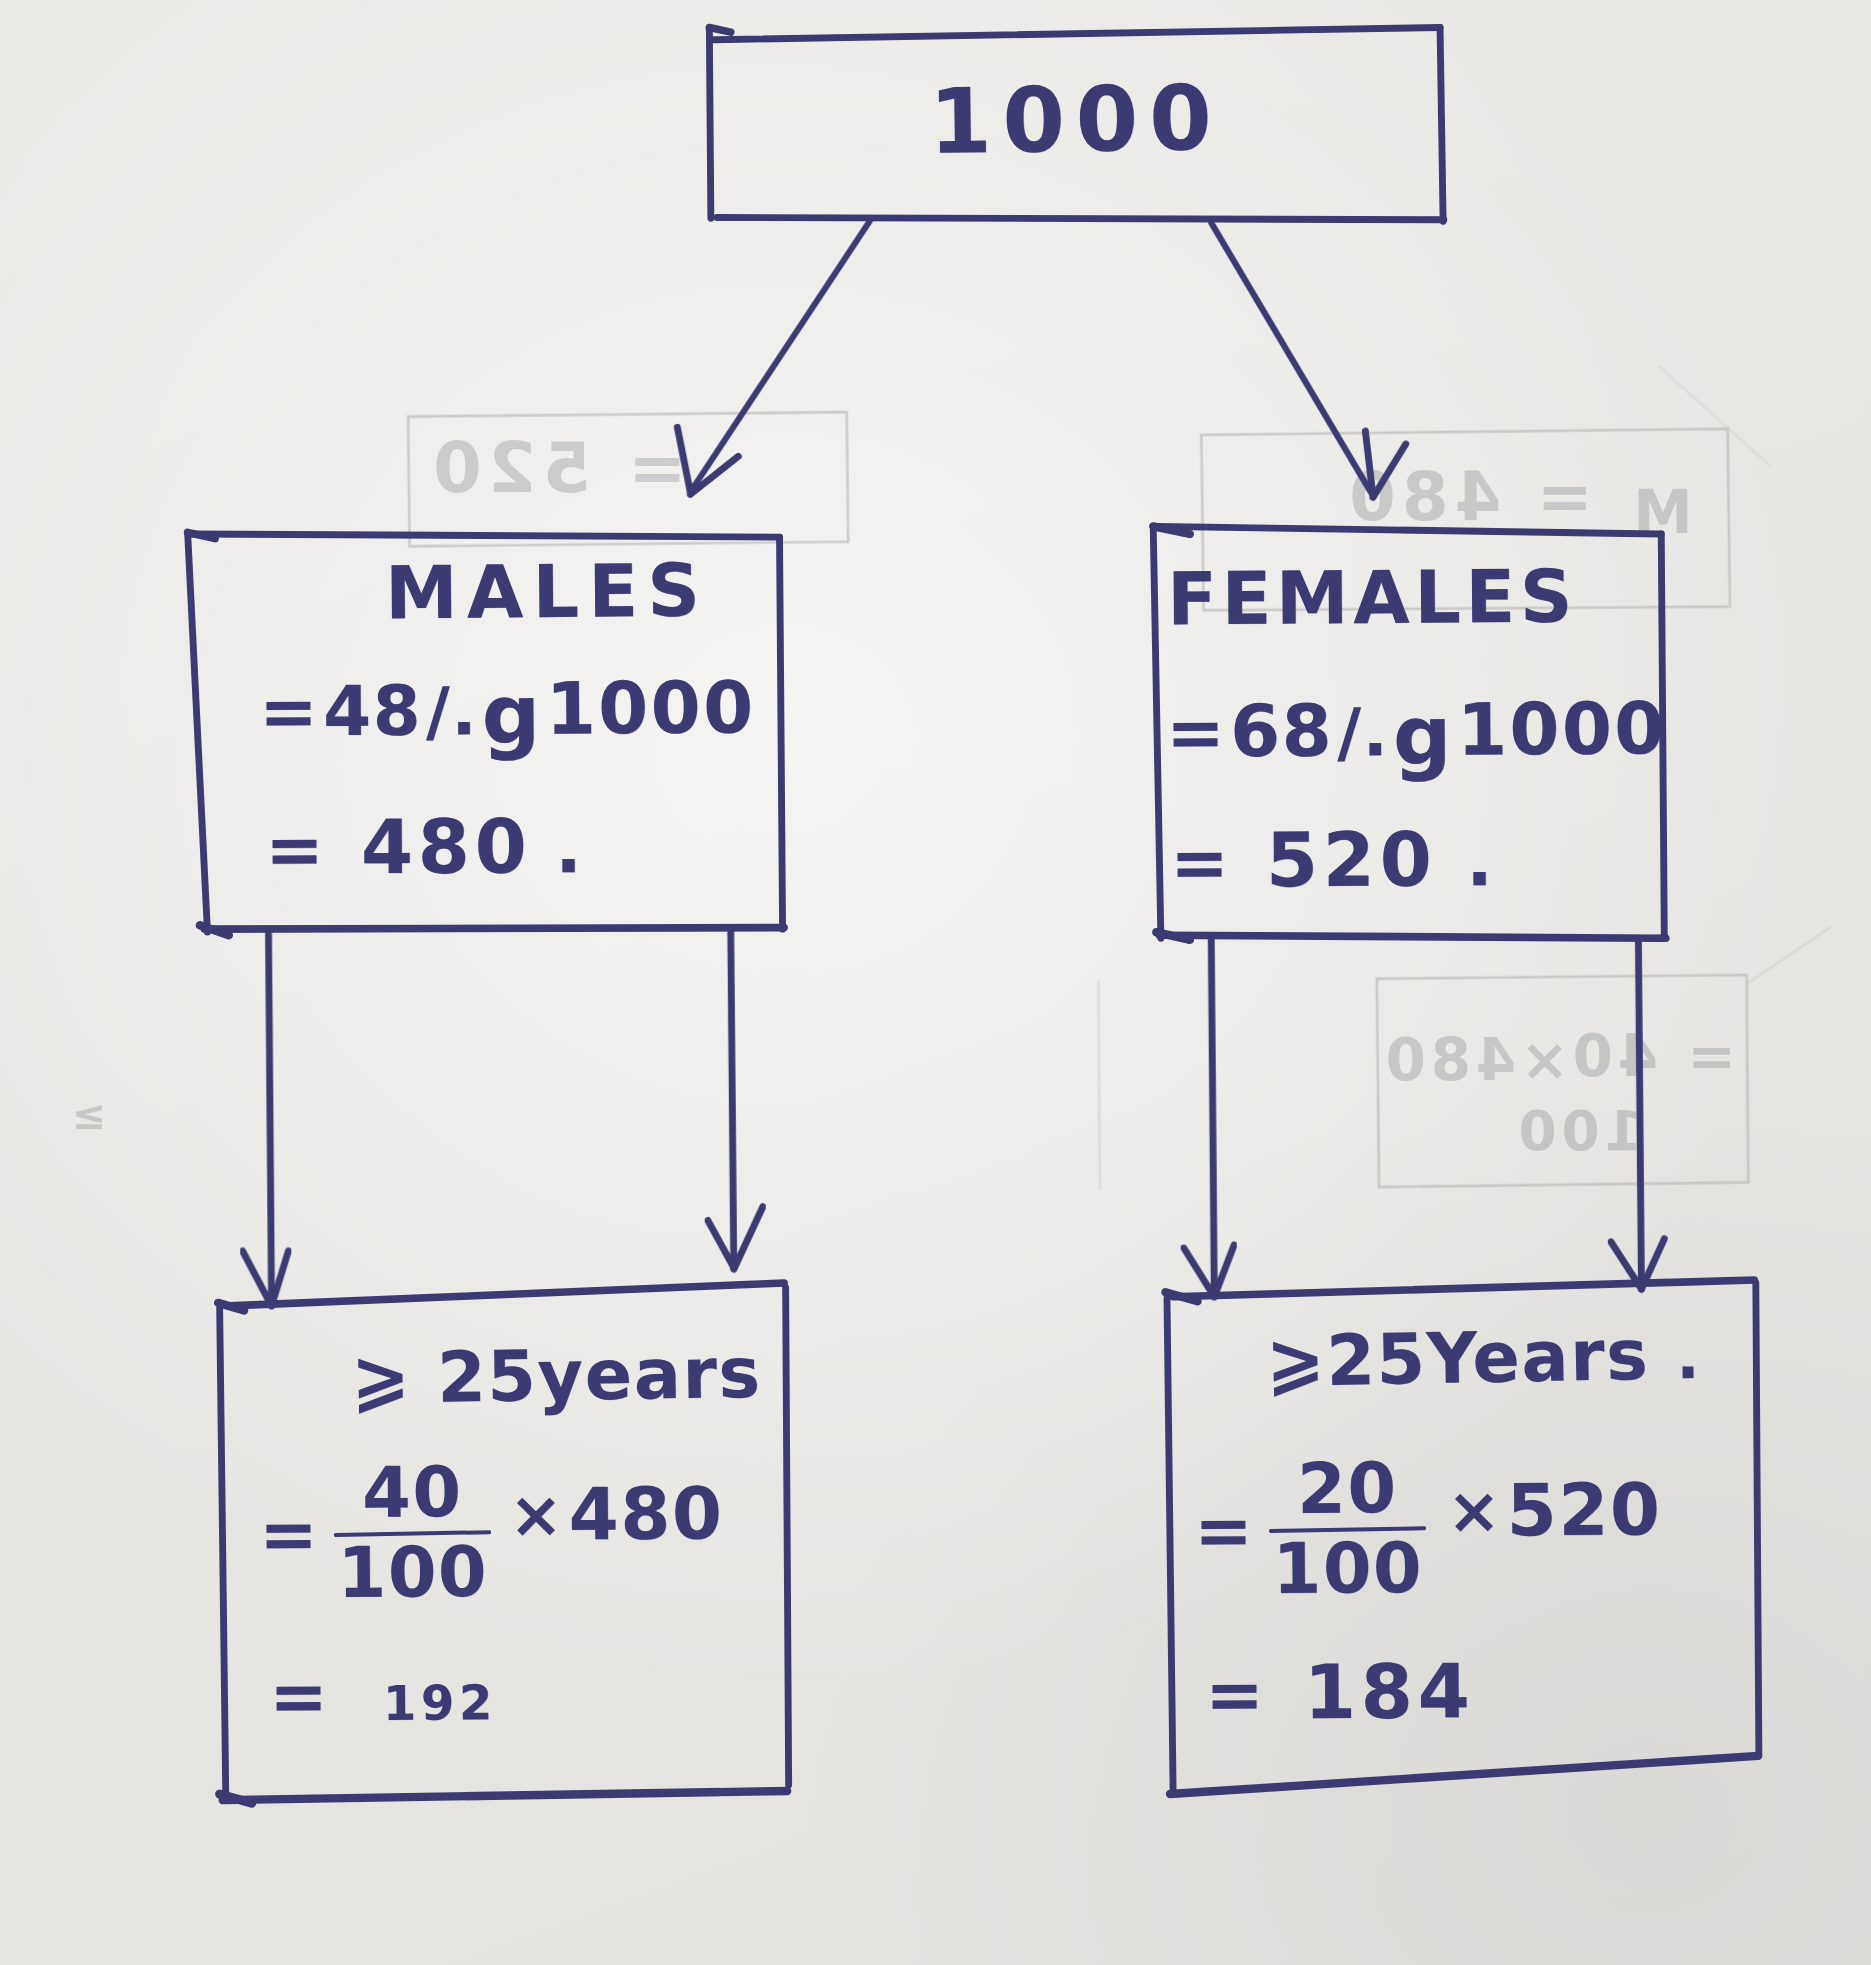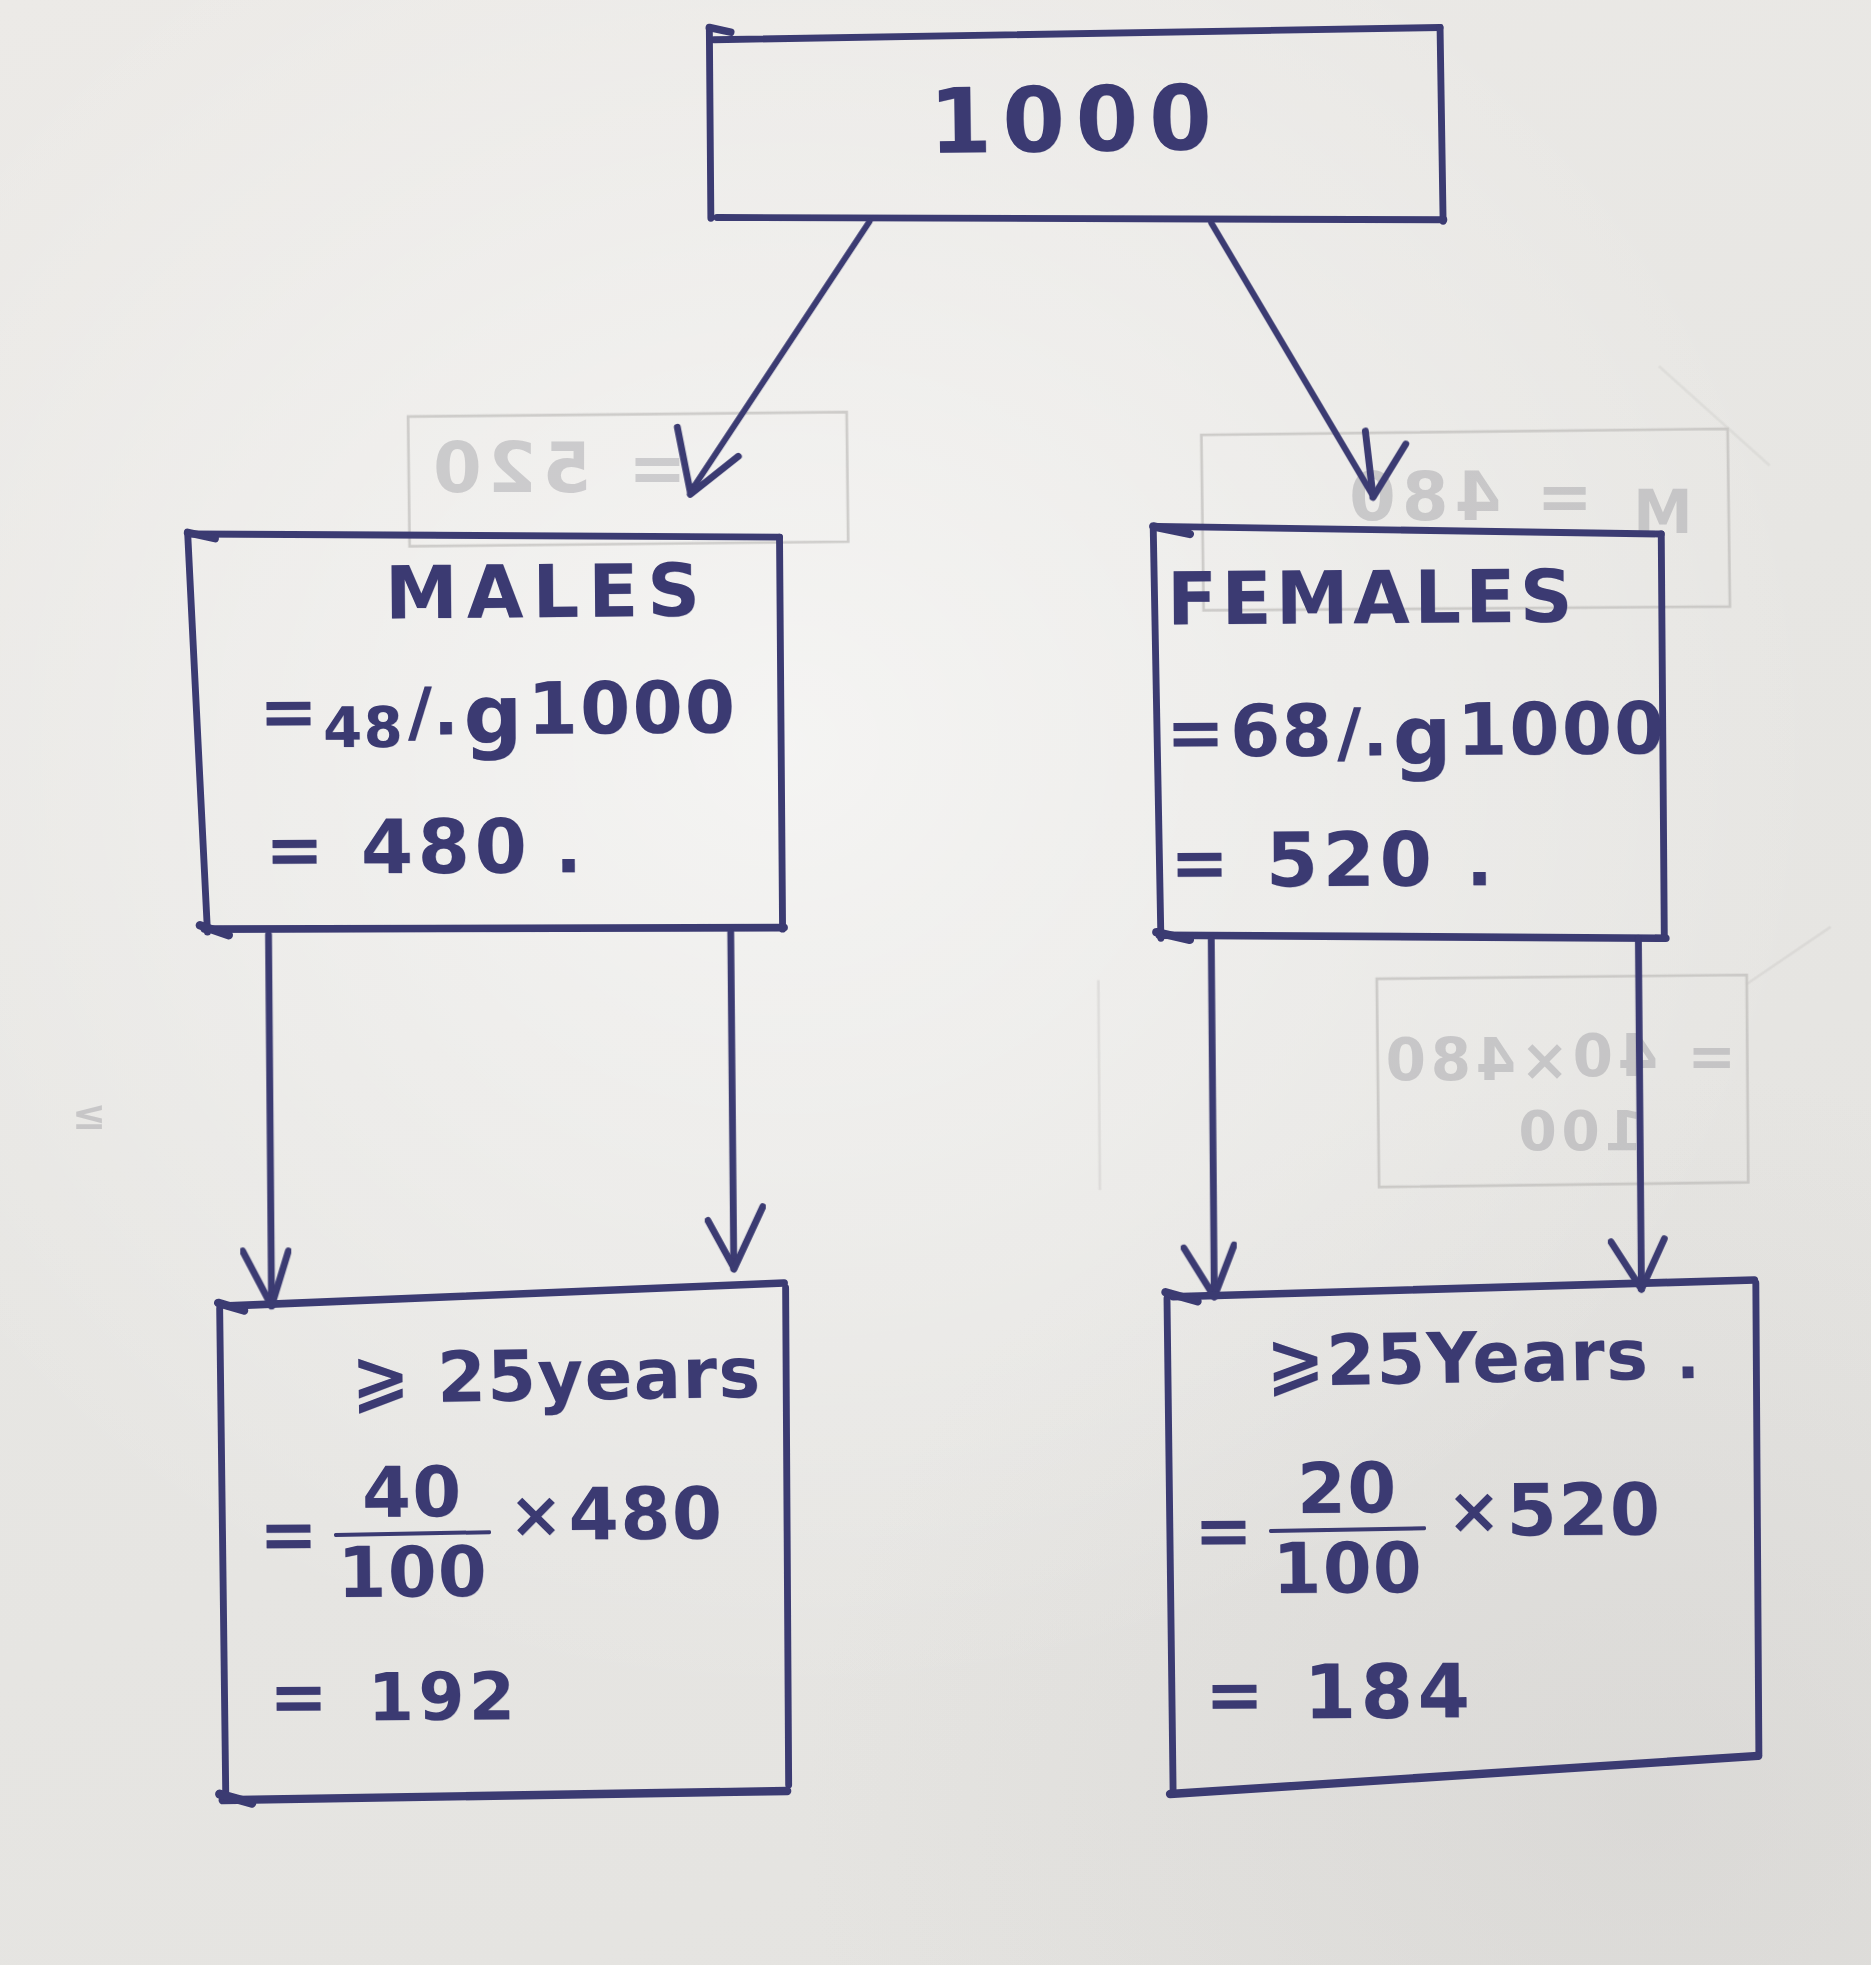--- a/index.html
+++ b/index.html
@@ -185,21 +185,21 @@
     </g>
 
   </svg>
 
   <div class="hw" style="left:929px; top:67px; font-size:90px; letter-spacing:10.7px; transform:rotate(-0.8deg);">1000</div>
 
   <div class="hw" style="left:385px; top:549px; font-size:73px; letter-spacing:9.2px; transform:rotate(-0.5deg);">MALES</div>
 
   <div style="position:absolute; left:259px; top:658px; transform:rotate(-0.4deg);">
     <span class="hw" style="position:relative; left:0; top:0; font-size:70px;">=</span>
-    <span class="hw" style="position:relative; left:0; top:12px; font-size:56px; letter-spacing:1.5px;">48</span>
+    <span class="hw" style="position:relative; left:0; top:0; font-size:69px; letter-spacing:1.5px;">48</span>
     <span class="hw" style="position:relative; left:0; top:0; font-size:66px;">/.</span>
     <span class="hw" style="position:relative; left:0; top:9.2px; font-size:82px;">g</span>
     <span class="hw" style="position:relative; left:0; top:0; font-size:72px; letter-spacing:2.3px;">1000</span>
   </div>
 
   <div style="position:absolute; left:265px; top:803px; transform:rotate(-0.3deg);">
     <span class="hw" style="position:relative; font-size:70px;">=</span>
     <span class="hw" style="position:relative; font-size:75px; letter-spacing:4.6px; margin-left:32px;">480</span>
     <span class="hw" style="position:relative; font-size:70px; margin-left:20px;">.</span>
   </div>
@@ -229,21 +229,21 @@
       <span class="num">40</span>
       <span class="bar"></span>
       <span class="den">100</span>
     </span>
     <span class="hw" style="position:relative; font-size:64px; margin-left:17px; margin-bottom:35px;">×</span>
     <span class="hw" style="position:relative; font-size:72px; letter-spacing:1.5px; margin-left:4.6px; margin-bottom:35px;">480</span>
   </div>
 
   <div style="position:absolute; left:269px; top:1655px; transform:rotate(-0.3deg);">
     <span class="hw" style="position:relative; font-size:70px;">=</span>
-    <span class="hw" style="position:relative; font-size:66px; letter-spacing:4.6px; margin-left:35px;">192</span>
+    <span class="hw" style="position:relative; font-size:48px; letter-spacing:4.6px; margin-left:50px;">192</span>
   </div>
 
   <div style="position:absolute; left:1266px; top:1317px; transform:rotate(-1.1deg);">
     <span class="hw" style="position:relative; font-size:70px; letter-spacing:1.5px;">⩾25Years</span>
     <span class="hw" style="position:relative; font-size:61px; margin-left:23px;">.</span>
   </div>
 
   <div style="position:absolute; left:1194px; top:1453px; transform:rotate(-0.4deg);
               display:flex; align-items:center;">
     <span class="hw" style="position:relative; font-size:70px;">=</span>

